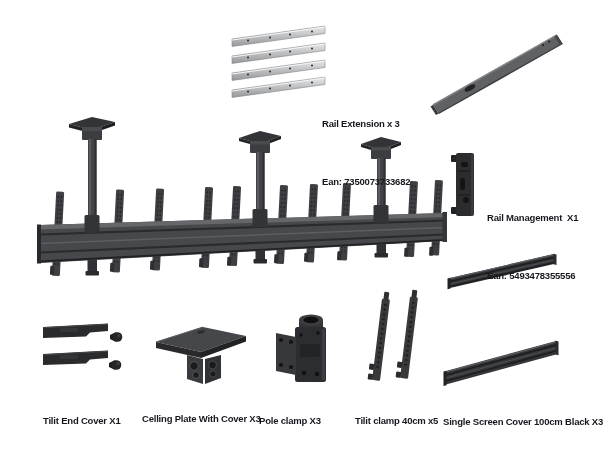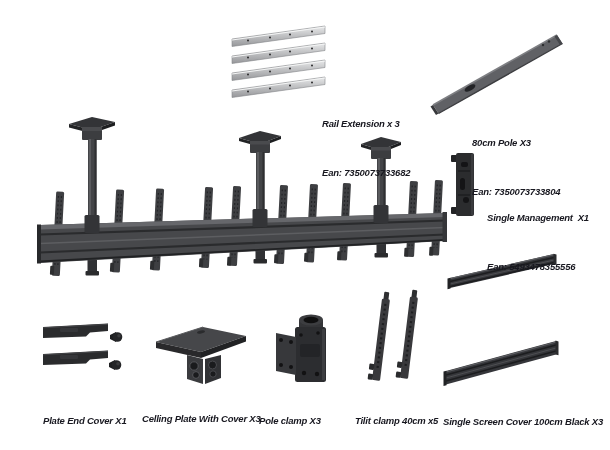--- a/index.html
+++ b/index.html
@@ -1,22 +1,22 @@
 <!DOCTYPE html>
 <html style="--bg: #ffffff; --text: #17171f; --product-dark: #2c2d2f; --product-mid: #47484b; --silver: #c6c7c9;"><head>
 <meta charset="utf-8">
 <style>
   html,body{margin:0;padding:0;background:#fff;}
   .stage{position:relative;width:610px;height:450px;background:var(--bg,#ffffff);overflow:hidden;
-         font-family:"Liberation Sans",sans-serif;font-style:italic;}
+         font-family:"Liberation Sans",sans-serif;}
   .img{position:absolute;}
   .img svg{display:block;}
   .lbl{position:absolute;font-weight:700;font-size:9.5px;line-height:14px;letter-spacing:-0.2px;
        color:var(--text,#17171f);white-space:pre;}
-  .lbl .ean{margin-top:7px;}
+  .lbl .ean{margin-top:16px;}
 </style>
 </head>
 <body>
 
 <div class="stage">
 
   <figure class="img" style="left:12px;top:103px;margin:0">
     <svg width="435" height="192" viewBox="0 0 435 192">
 
       <g transform="rotate(3 46 131)">
@@ -296,38 +296,34 @@
       <use href="#tiltarm" transform="translate(24,10) rotate(7)"></use>
       <use href="#tiltarm" transform="translate(52,8) rotate(7)"></use>
     </svg>
   </figure>
 
   <div class="lbl" style="left:322px;top:89px">
     <div class="name">Rail Extension x 3</div>
     <div class="ean">Ean: 7350073733682</div>
   </div>
 
-  <div class="lbl" style="left:472px;top:108px">
-    <div class="name">80cm Pole X3</div>
-    <div class="ean">Ean: 7350073733804</div>
-  </div>
 
   <div class="lbl" style="left:487px;top:183px">
-    <div class="name">Single Management  X1</div>
+    <div class="name">Rail Management  X1</div>
     <div class="ean">Ean: 5493478355556</div>
   </div>
 
 
   <div class="lbl" style="left:443px;top:387px">
     <div class="name">Single Screen Cover 100cm Black X3</div>
     
   </div>
 
   <div class="lbl" style="left:43px;top:386px">
-    <div class="name">Plate End Cover X1</div>
+    <div class="name">Tilit End Cover X1</div>
     
   </div>
 
   <div class="lbl" style="left:142px;top:384px">
     <div class="name">Celling Plate With Cover X3</div>
     
   </div>
 
   <div class="lbl" style="left:259px;top:386px">
     <div class="name">Pole clamp X3</div>

